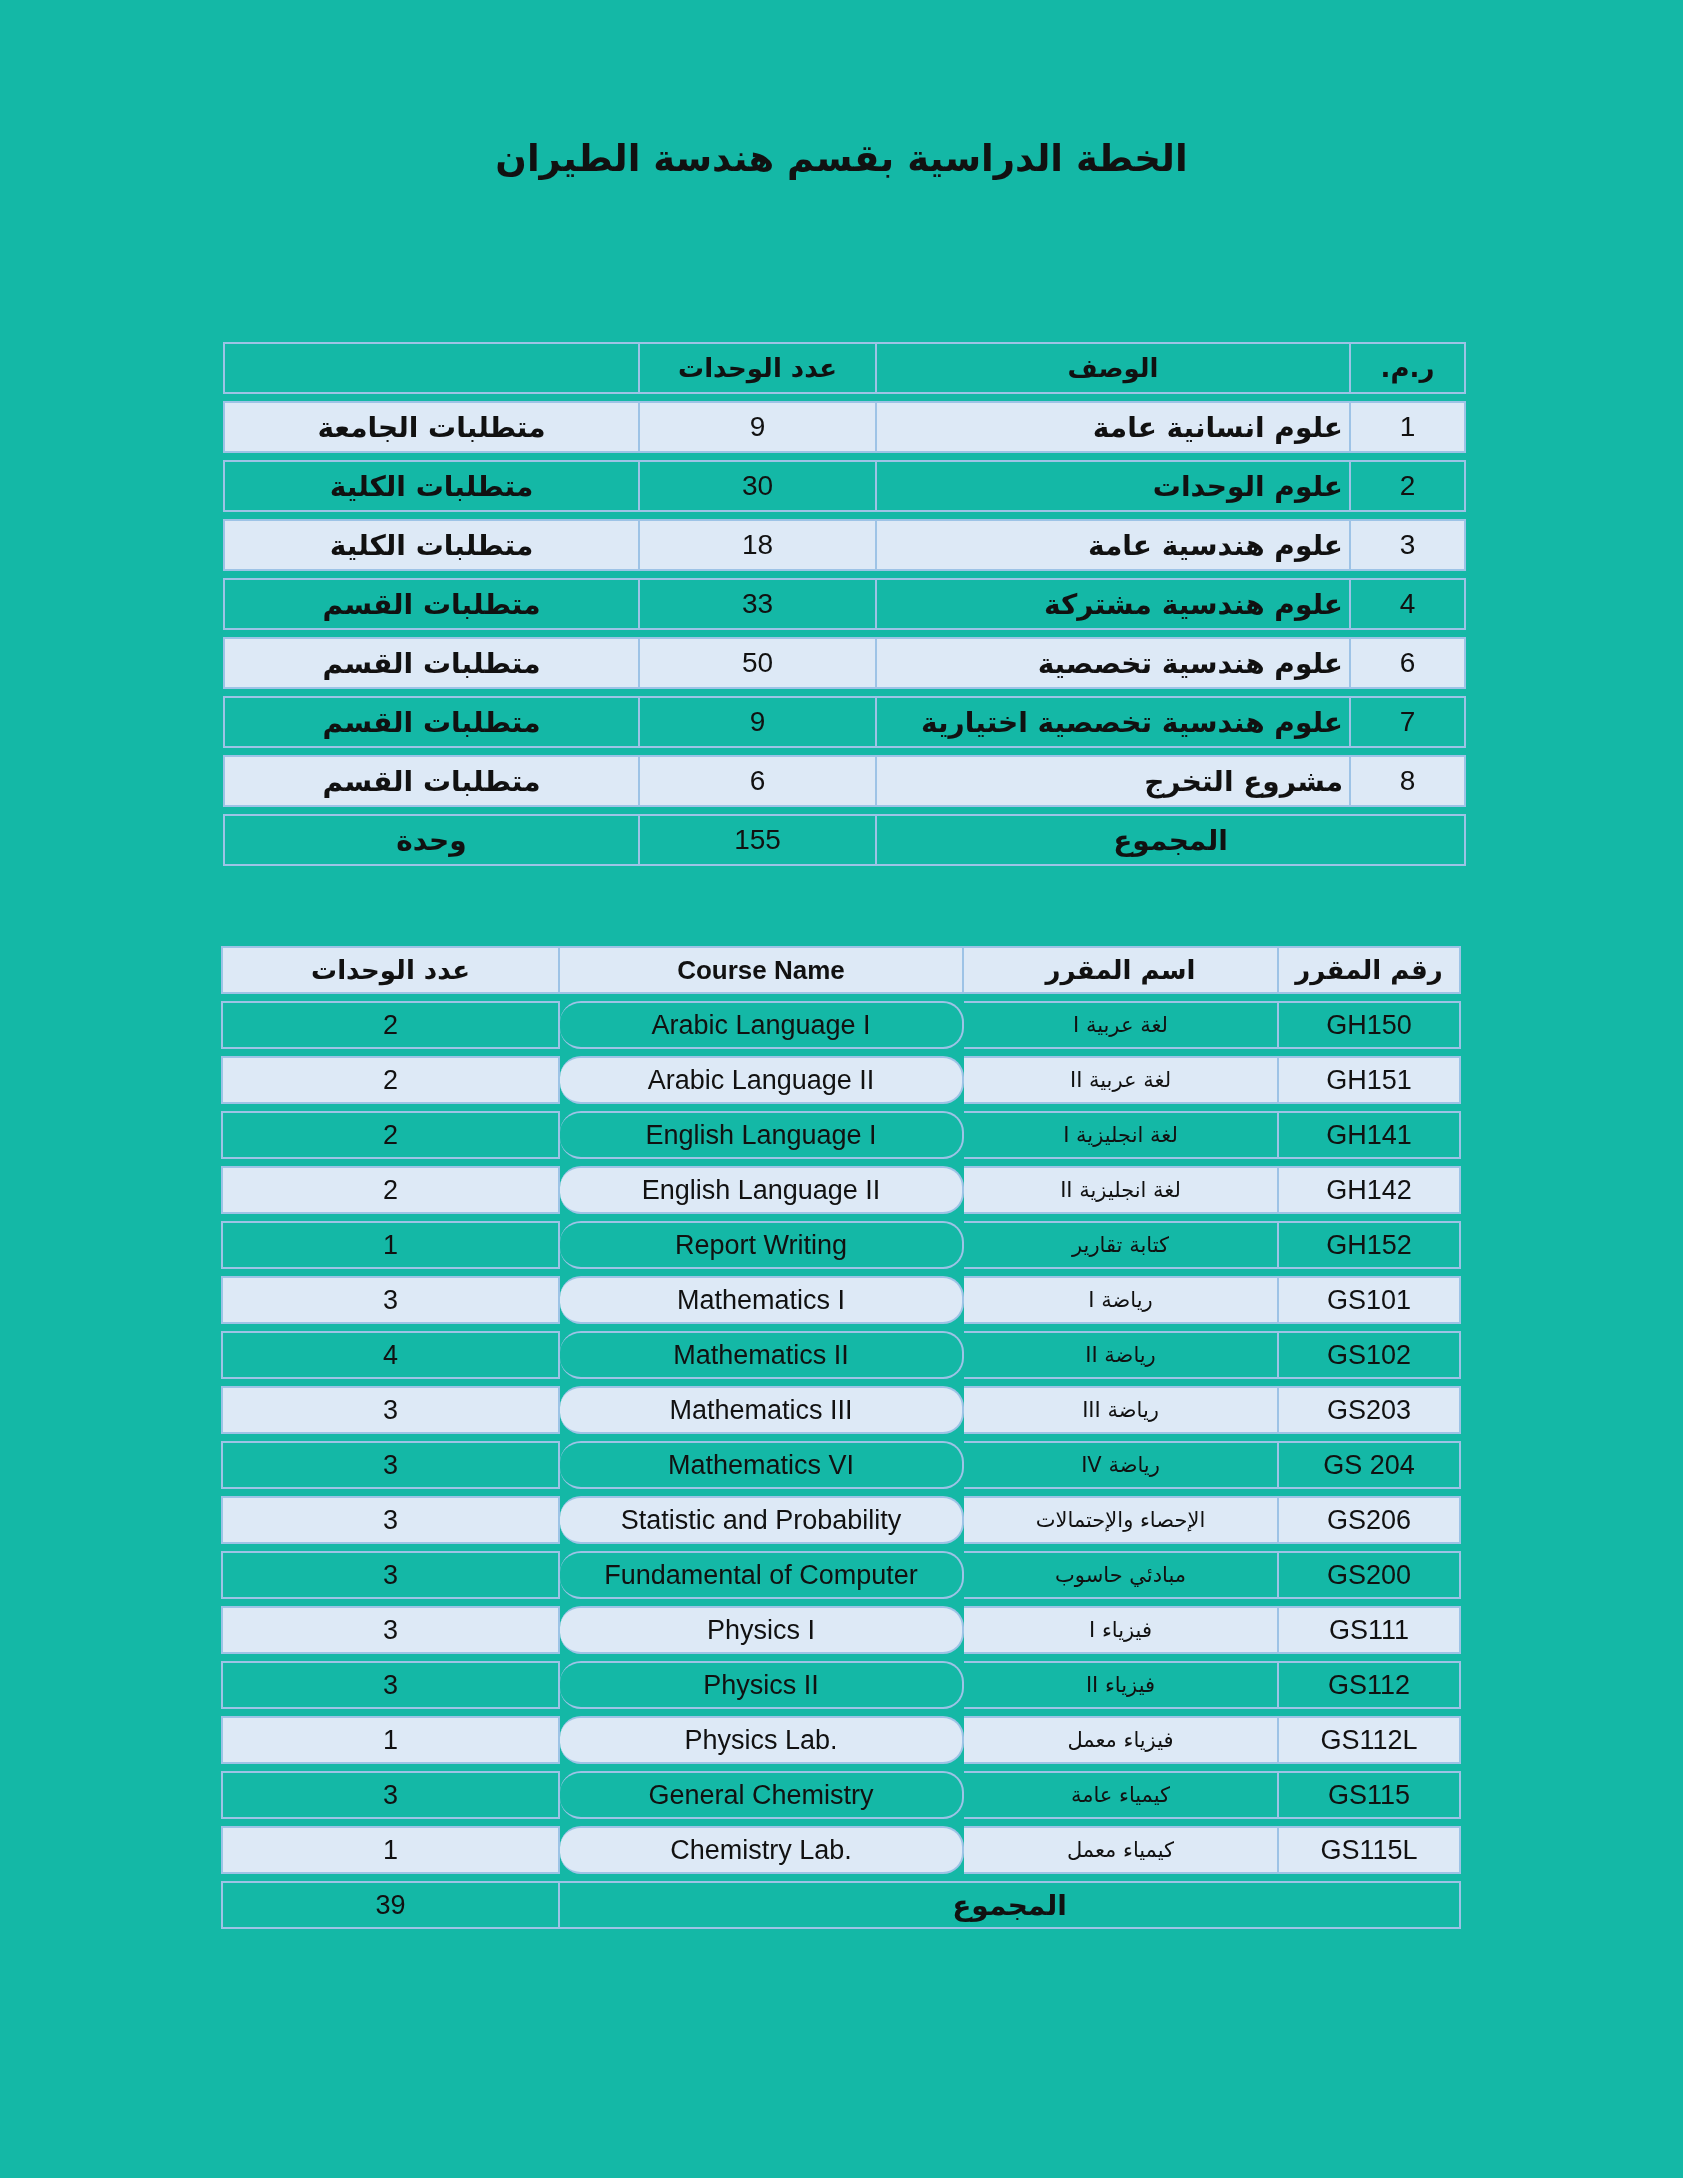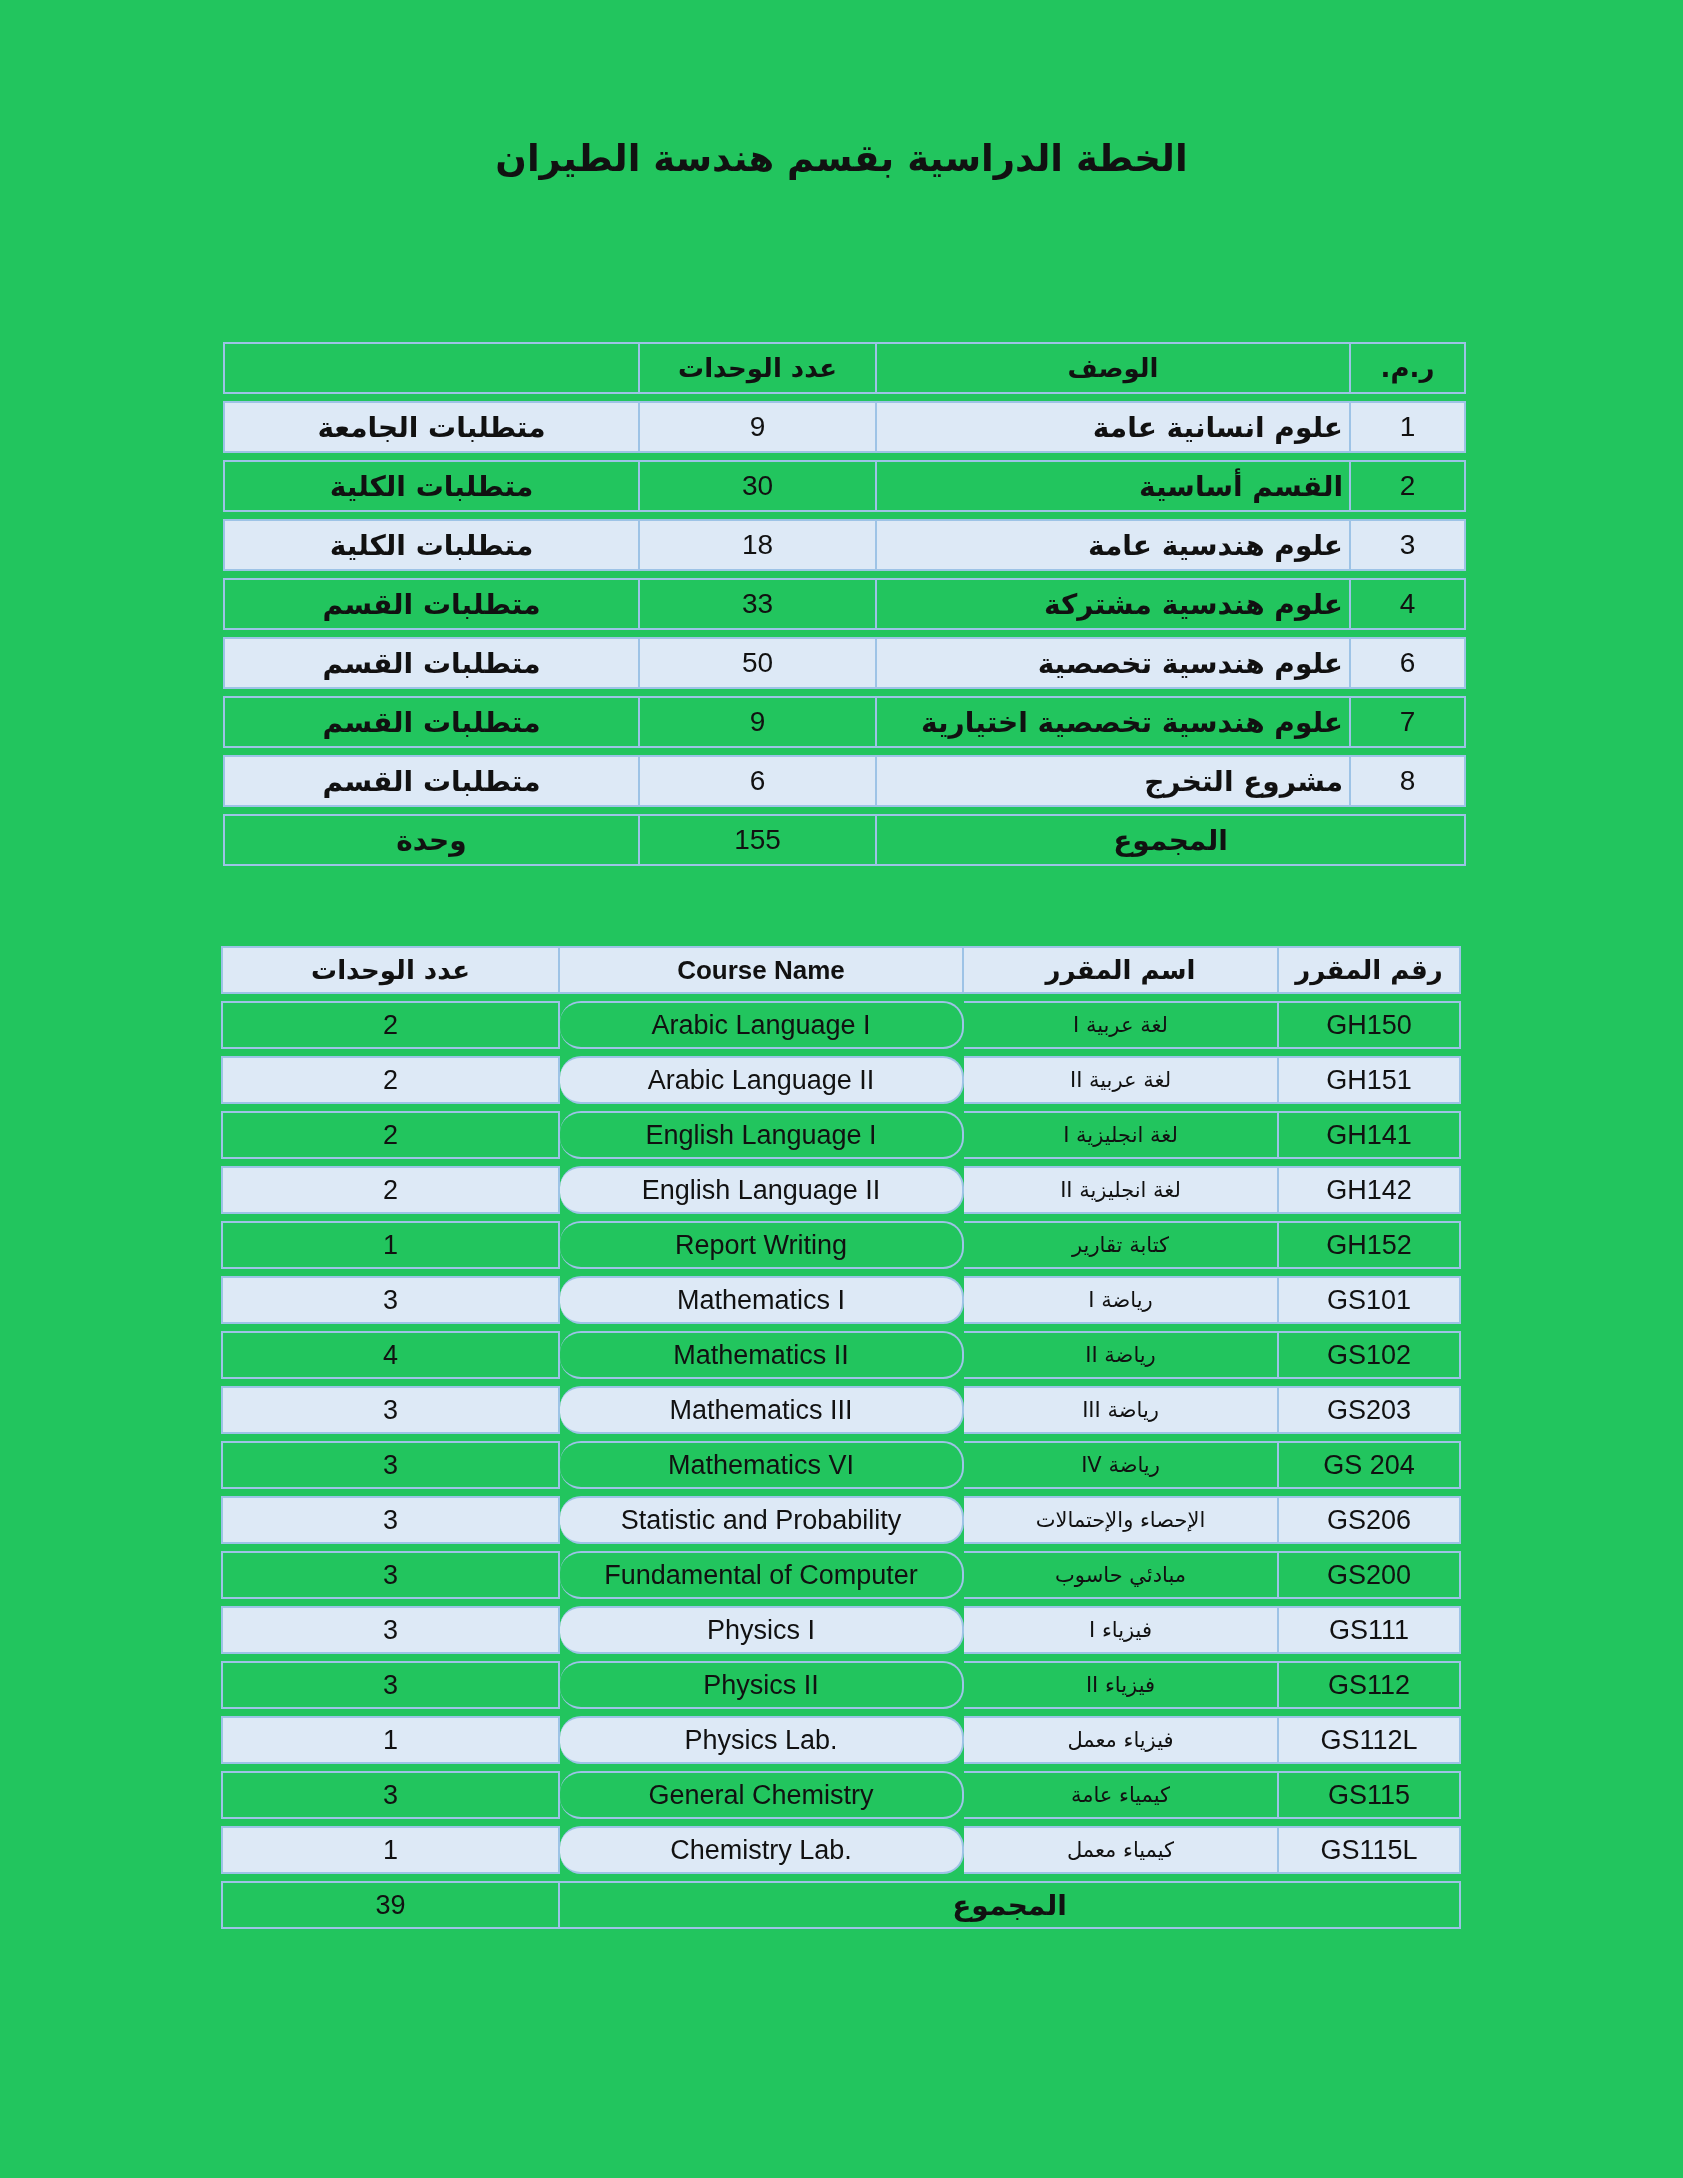--- a/index.html
+++ b/index.html
@@ -1,20 +1,20 @@
 <!DOCTYPE html>
 <html lang="ar"><head>
 <meta charset="utf-8">
 <style>
   html,body { margin:0; padding:0; background:#ffffff; }
   .page {
     position:relative;
     width:1683px;
     height:2178px;
-    background:#22c55e;
+    background:#14b8a6;
     font-family:"DejaVu Sans", sans-serif;
     color:#111111;
     overflow:hidden;
   }
   .page-title {
     position:absolute;
     top:137px; left:0; width:1683px;
     margin:0;
     text-align:center;
     font-size:37px;
@@ -105,21 +105,21 @@
     <tbody>
         <tr>
           <td class="col-req">متطلبات الجامعة</td>
           <td class="col-units">9</td>
           <td class="col-desc">علوم انسانية عامة</td>
           <td class="col-num">1</td>
         </tr>
         <tr>
           <td class="col-req">متطلبات الكلية</td>
           <td class="col-units">30</td>
-          <td class="col-desc">القسم أساسية</td>
+          <td class="col-desc">علوم الوحدات</td>
           <td class="col-num">2</td>
         </tr>
         <tr>
           <td class="col-req">متطلبات الكلية</td>
           <td class="col-units">18</td>
           <td class="col-desc">علوم هندسية عامة</td>
           <td class="col-num">3</td>
         </tr>
         <tr>
           <td class="col-req">متطلبات القسم</td>

